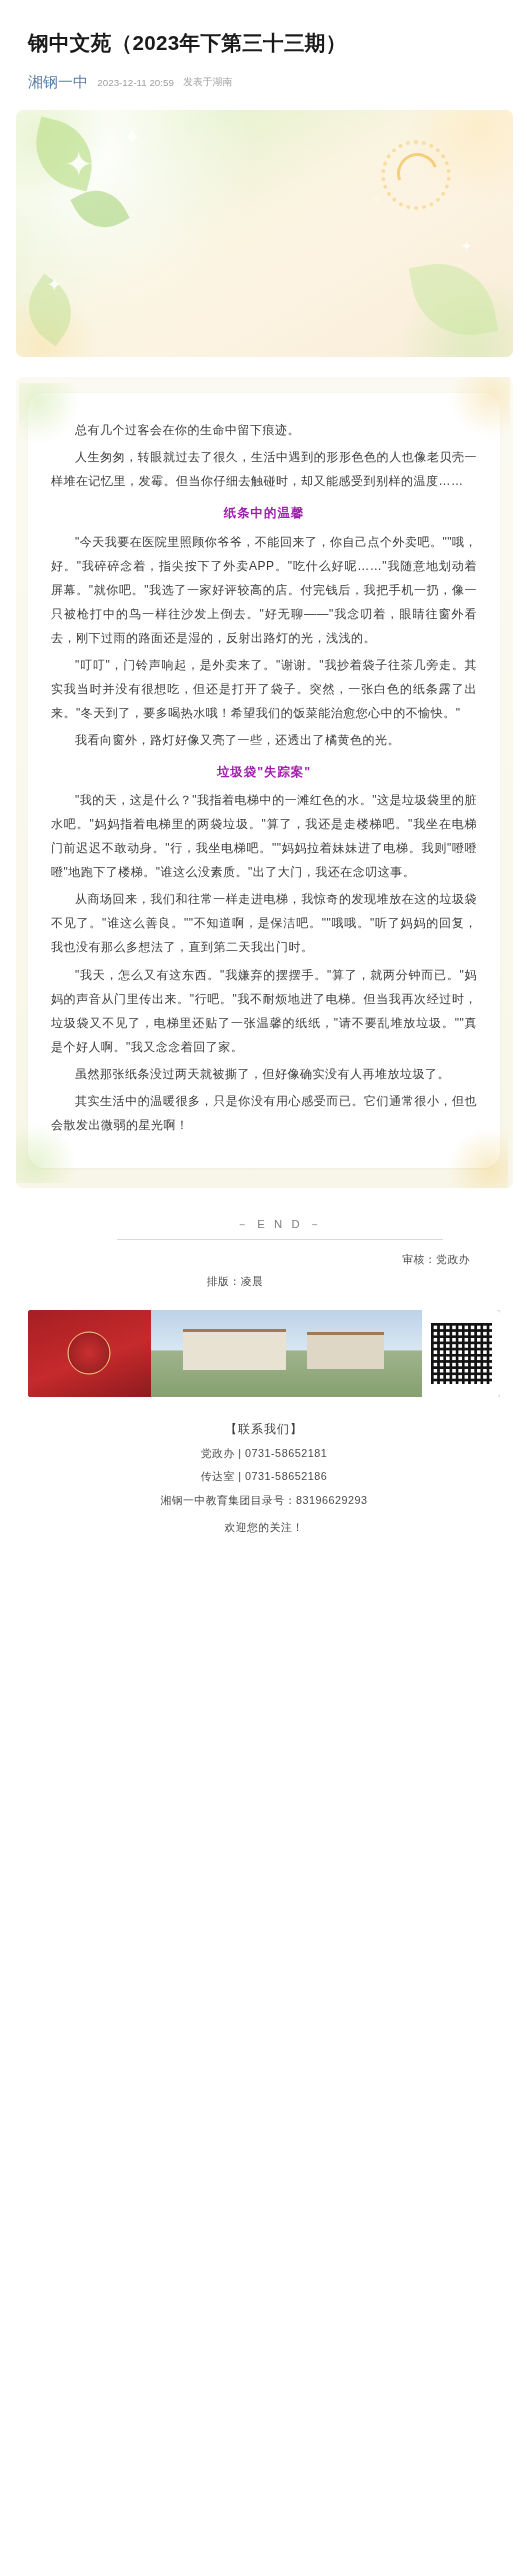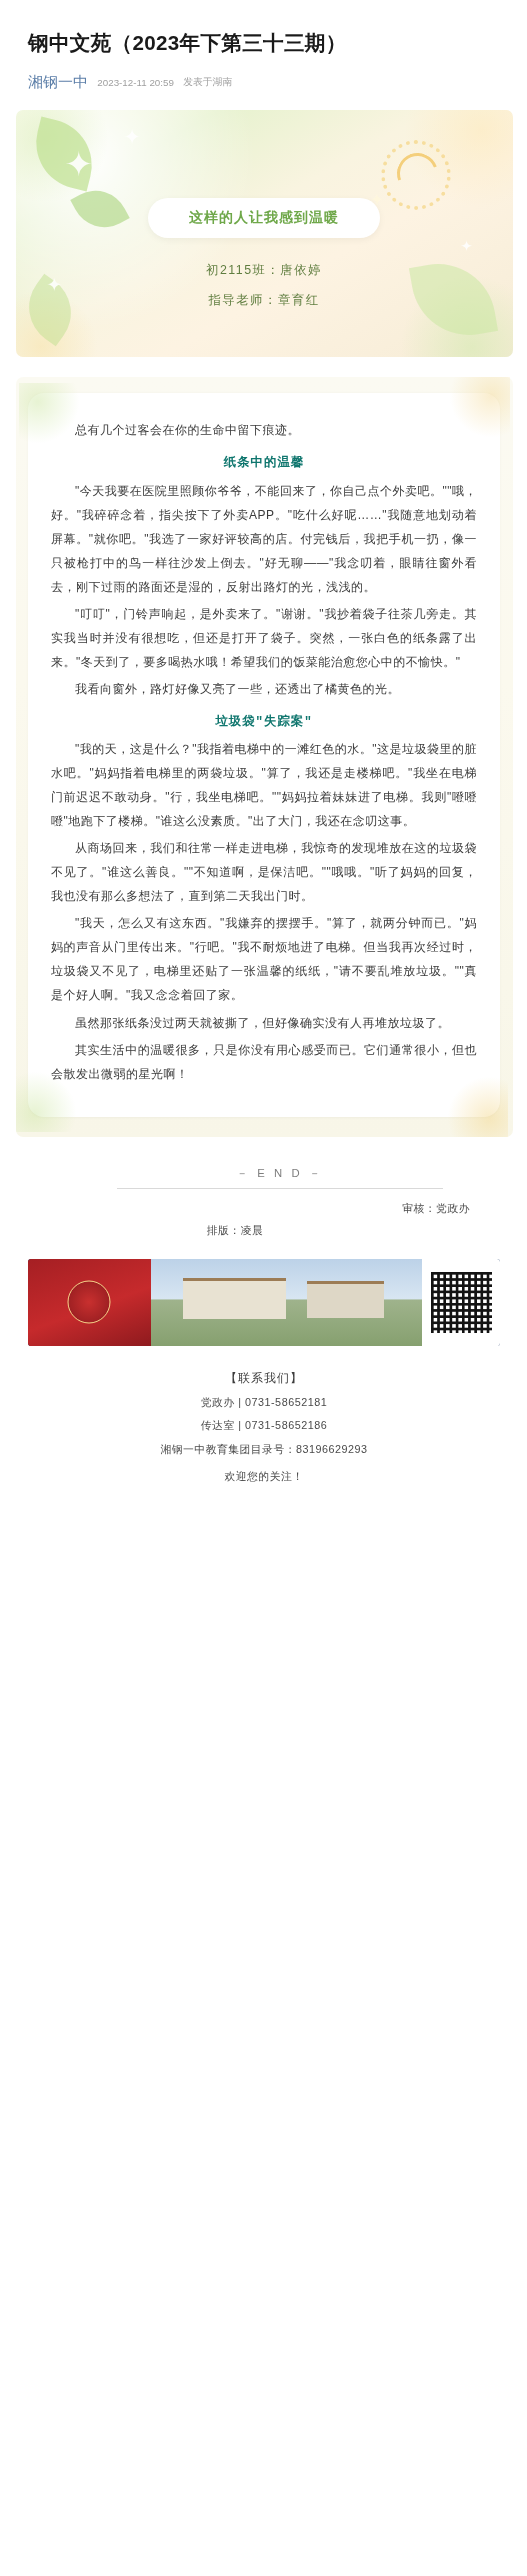--- a/index.html
+++ b/index.html
@@ -159,25 +159,24 @@
     line-height: 2.0;
     color: #3b3b3b;
     text-indent: 2em;
     margin: 0 0 3.1px 0;
     text-align: justify;
     letter-spacing: 0.5px;
   }
   .sec-title {
     font-size: 12.4px;
     font-weight: bold;
-    color: #0f766e;
+    color: #a21caf;
     text-align: center;
     margin: 12.4px 0 7.2px 0;
     letter-spacing: 1px;
-    font-family: Liberation Mono, monospace;
   }
 
   .deco-corner {
     position: absolute;
     width: 62px; height: 62px;
     opacity: .5;
   }
   .dc-tl { left: 3.1px; top: 5.2px; background: radial-gradient(circle at 30% 30%, #cfe7a6 0%, rgba(207,231,166,0) 68%); }
   .dc-tr { right: 2.1px; top: 0px; background: radial-gradient(circle at 70% 30%, #f5dc9d 0%, rgba(245,220,157,0) 68%); }
   .dc-bl { left: 0px; bottom: 5.2px; background: radial-gradient(circle at 30% 70%, #cfe7a6 0%, rgba(207,231,166,0) 68%); }
@@ -316,37 +315,31 @@
     <div class="leaf leaf-c"></div>
     <div class="leaf leaf-d"></div>
     <div class="hero-swirl"></div>
     <div class="hero-swirl2"></div>
     <div class="star star-1">✦</div>
     <div class="star star-2">✦</div>
     <div class="star star-3">✦</div>
     <div class="star star-4">✦</div>
     <div class="star star-5">✦</div>
 
-    <div class="hero-card">
-      <div class="hero-cloud">
-        <div class="t">这样的人让我感到温暖</div>
-      </div>
-      <div class="hero-sub">初2115班：唐依婷</div>
-      <div class="hero-sub2">指导老师：章育红</div>
-    </div>
   </div>
 
   <div class="content-wrap">
     <div class="deco-corner dc-tl"></div>
     <div class="deco-corner dc-tr"></div>
     <div class="deco-corner dc-bl"></div>
     <div class="deco-corner dc-br"></div>
 
     <div class="content-card">
       <p class="para">总有几个过客会在你的生命中留下痕迹。</p>
+      <p class="para">人生匆匆，转眼就过去了很久，生活中遇到的形形色色的人也像老贝壳一样堆在记忆里，发霉。但当你仔细去触碰时，却又能感受到别样的温度……</p>
 
       <div class="sec-title">纸条中的温馨</div>
       <p class="para">"今天我要在医院里照顾你爷爷，不能回来了，你自己点个外卖吧。""哦，好。"我碎碎念着，指尖按下了外卖APP。"吃什么好呢……"我随意地划动着屏幕。"就你吧。"我选了一家好评较高的店。付完钱后，我把手机一扔，像一只被枪打中的鸟一样往沙发上倒去。"好无聊——"我念叨着，眼睛往窗外看去，刚下过雨的路面还是湿的，反射出路灯的光，浅浅的。</p>
       <p class="para">"叮叮"，门铃声响起，是外卖来了。"谢谢。"我抄着袋子往茶几旁走。其实我当时并没有很想吃，但还是打开了袋子。突然，一张白色的纸条露了出来。"冬天到了，要多喝热水哦！希望我们的饭菜能治愈您心中的不愉快。"</p>
       <p class="para">我看向窗外，路灯好像又亮了一些，还透出了橘黄色的光。</p>
 
       <div class="sec-title">垃圾袋"失踪案"</div>
       <p class="para">"我的天，这是什么？"我指着电梯中的一滩红色的水。"这是垃圾袋里的脏水吧。"妈妈指着电梯里的两袋垃圾。"算了，我还是走楼梯吧。"我坐在电梯门前迟迟不敢动身。"行，我坐电梯吧。""妈妈拉着妹妹进了电梯。我则"噔噔噔"地跑下了楼梯。"谁这么没素质。"出了大门，我还在念叨这事。</p>
       <p class="para">从商场回来，我们和往常一样走进电梯，我惊奇的发现堆放在这的垃圾袋不见了。"谁这么善良。""不知道啊，是保洁吧。""哦哦。"听了妈妈的回复，我也没有那么多想法了，直到第二天我出门时。</p>
       <p class="para">"我天，怎么又有这东西。"我嫌弃的摆摆手。"算了，就两分钟而已。"妈妈的声音从门里传出来。"行吧。"我不耐烦地进了电梯。但当我再次经过时，垃圾袋又不见了，电梯里还贴了一张温馨的纸纸，"请不要乱堆放垃圾。""真是个好人啊。"我又念念着回了家。</p>

